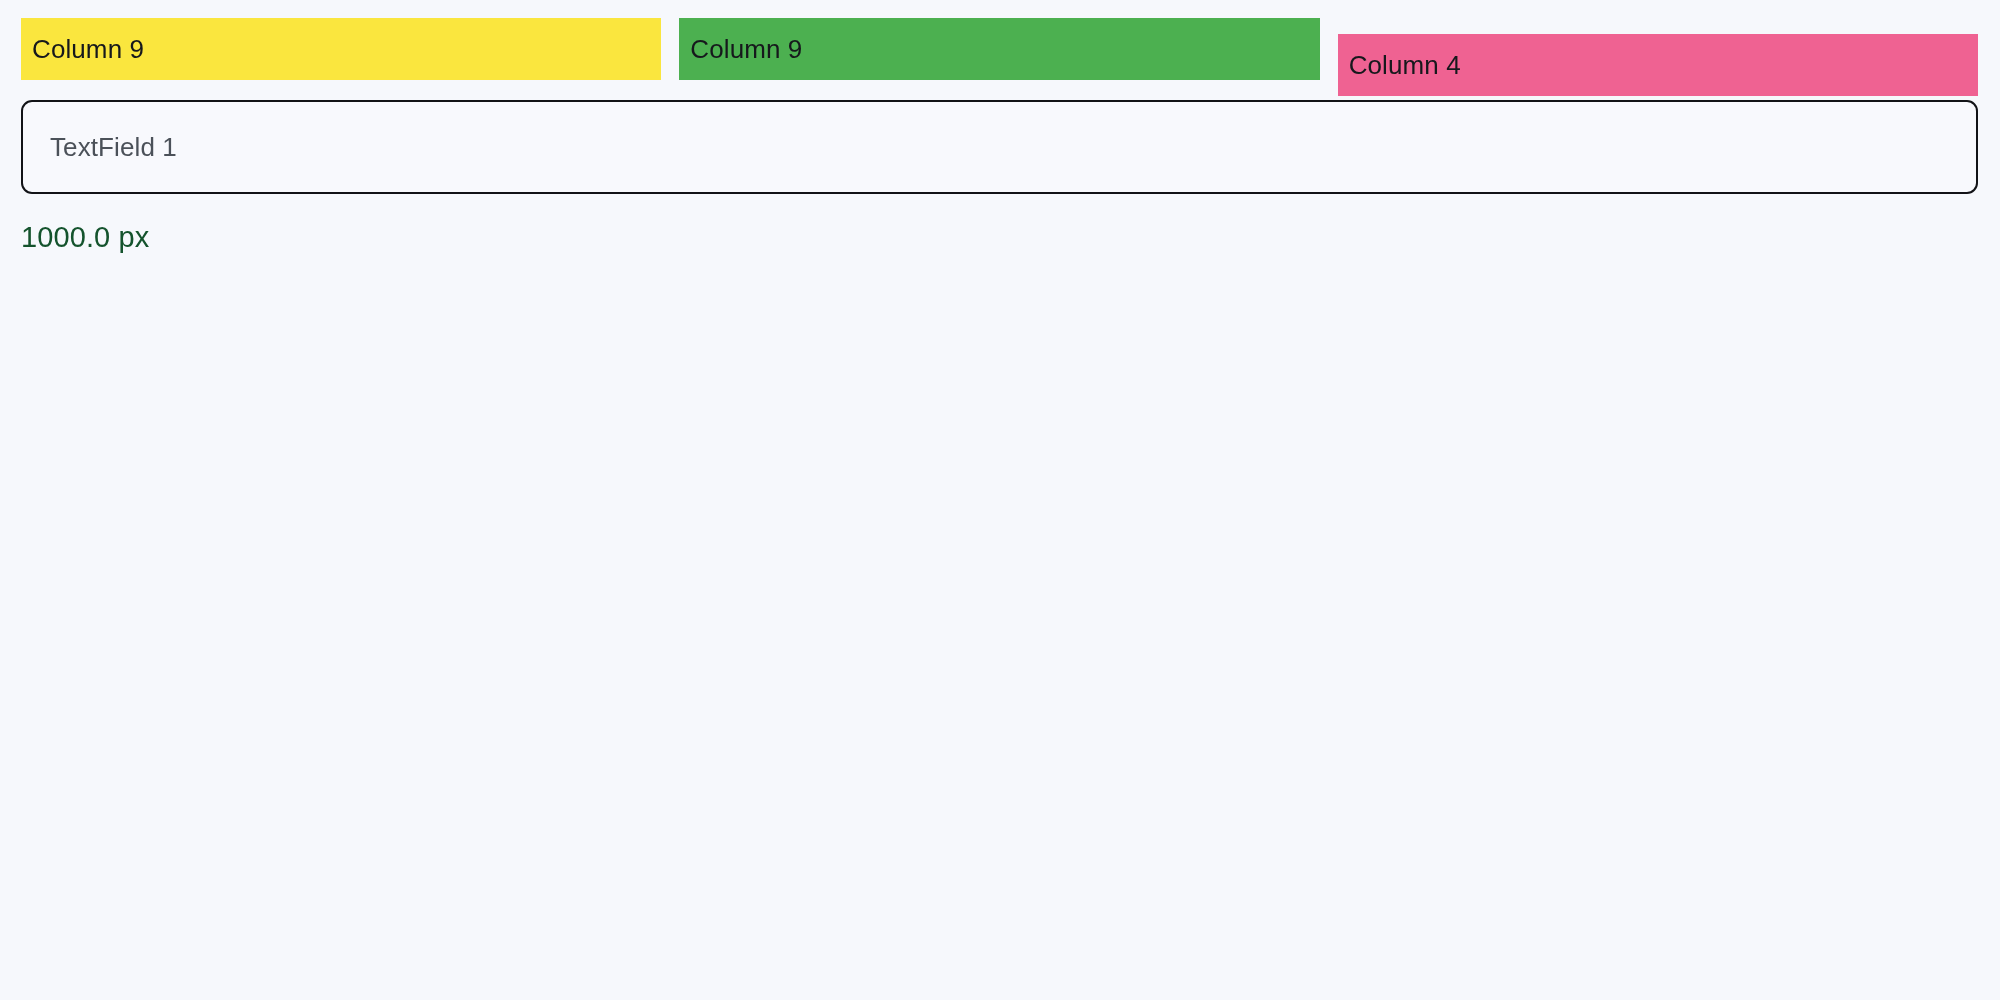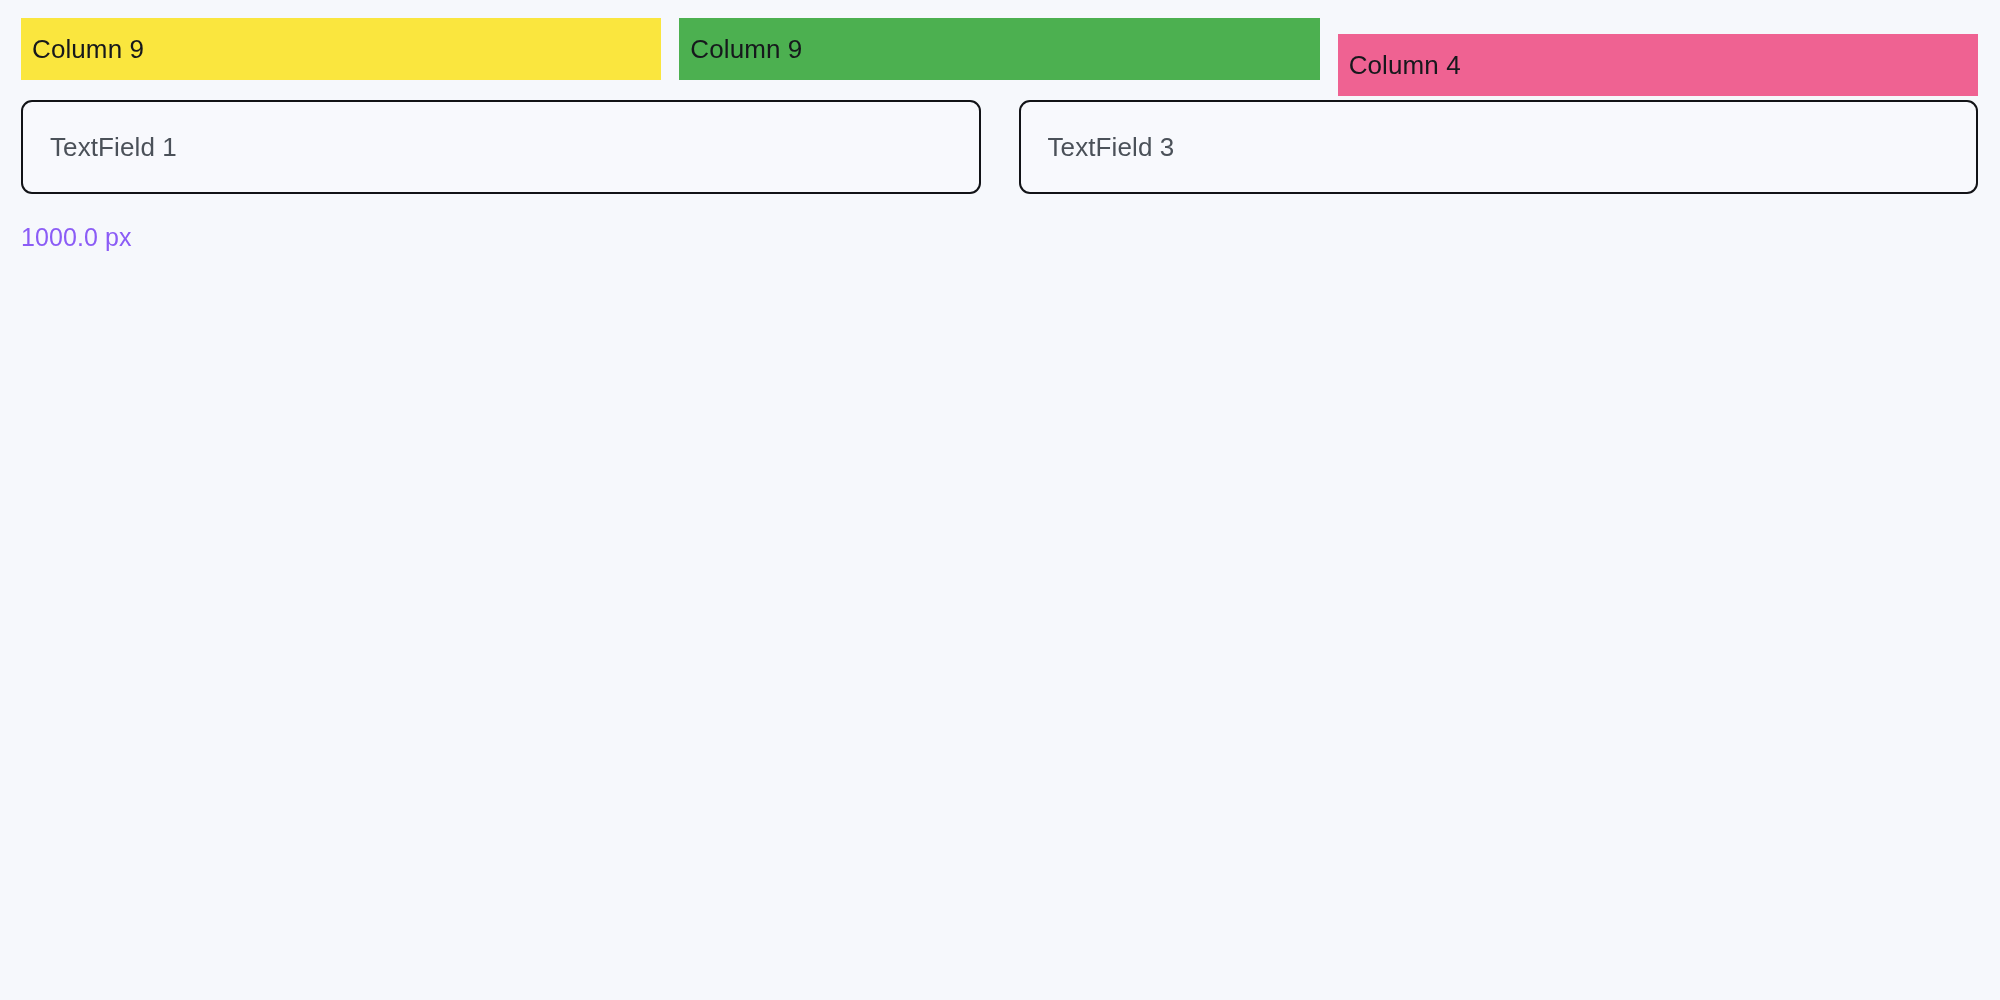--- a/index.html
+++ b/index.html
@@ -83,23 +83,23 @@
     font-family: "Liberation Sans", sans-serif;
     white-space: nowrap;
     letter-spacing: 0.1px;
   }
 
   
   .measurement-readout {
     position: absolute;
     left: 21px;
     top: 222px;
-    font-size: 25px;
+    font-size: 29px;
     line-height: 30px;
-    color: #8b5cf6;
+    color: #14532d;
     font-family: "Liberation Sans", sans-serif;
     white-space: nowrap;
     letter-spacing: 0.1px;
   }
 
   
   .canvas-area {
     position: absolute;
     left: 0;
     top: 268px;
@@ -122,22 +122,19 @@
     </div>
     <div class="column-cell" style="background-color: rgb(239, 98, 146); margin-top: 16px;">
       <span class="column-cell-label">Column 4</span>
     </div>
   </div>
 
   <div class="textfields-row">
     <div class="textfield">
       <span class="textfield-placeholder">TextField 1</span>
     </div>
-    <div class="textfield">
-      <span class="textfield-placeholder">TextField 3</span>
-    </div>
   </div>
 
   <div class="measurement-readout">1000.0 px</div>
 
   <div class="canvas-area"></div>
 
 </div>
 
 </body></html>

